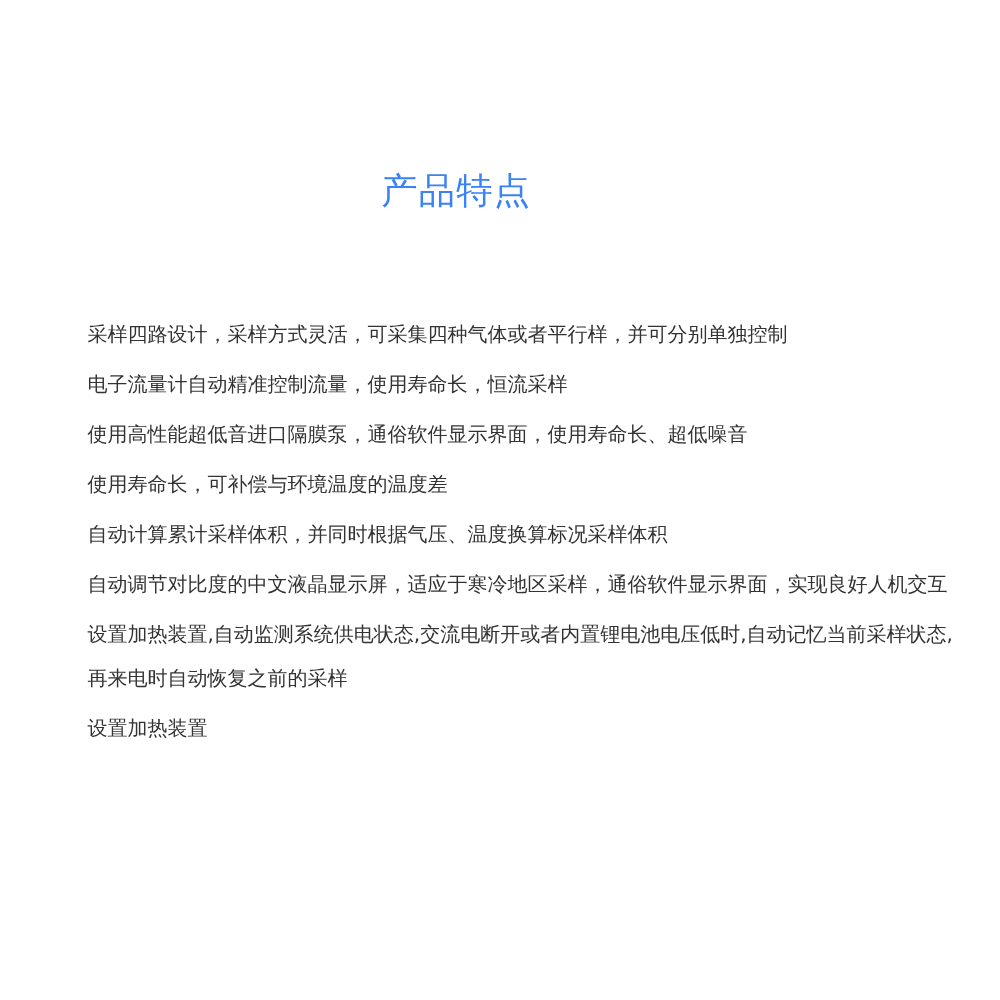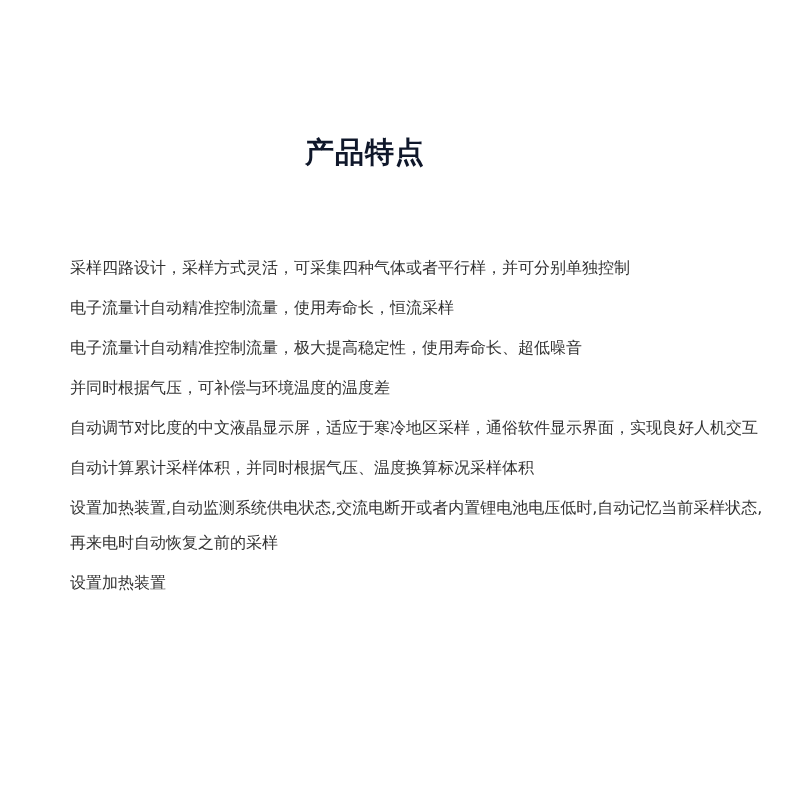--- a/index.html
+++ b/index.html
@@ -16,22 +16,22 @@
   .page {
     position: relative;
     width: 800px;
     height: 800px;
     background: #ffffff;
   }
   .title {
     margin: 136px 70px 0 0;
     font-size: 29px;
     line-height: 32px;
-    font-weight: 700;
-    color: #0f172a;
+    font-weight: 400;
+    color: #3b82f6;
     text-align: center;
     letter-spacing: 1px;
   }
   .features {
     margin: 82px 30px 12px 70px;
     width: 700px;
   }
   .feature {
     margin: 0 0 5px 0;
     font-size: 16px;
@@ -42,20 +42,20 @@
   }
 </style>
 </head>
 <body>
 
 <div class="page">
   <h1 class="title">产品特点</h1>
   <div class="features" id="feature-list">
       <p class="feature">采样四路设计，采样方式灵活，可采集四种气体或者平行样，并可分别单独控制</p>
       <p class="feature">电子流量计自动精准控制流量，使用寿命长，恒流采样</p>
-      <p class="feature">电子流量计自动精准控制流量，极大提高稳定性，使用寿命长、超低噪音</p>
-      <p class="feature">并同时根据气压，可补偿与环境温度的温度差</p>
+      <p class="feature">使用高性能超低音进口隔膜泵，通俗软件显示界面，使用寿命长、超低噪音</p>
+      <p class="feature">使用寿命长，可补偿与环境温度的温度差</p>
+      <p class="feature">自动计算累计采样体积，并同时根据气压、温度换算标况采样体积</p>
       <p class="feature">自动调节对比度的中文液晶显示屏，适应于寒冷地区采样，通俗软件显示界面，实现良好人机交互</p>
-      <p class="feature">自动计算累计采样体积，并同时根据气压、温度换算标况采样体积</p>
       <p class="feature">设置加热装置,自动监测系统供电状态,交流电断开或者内置锂电池电压低时,自动记忆当前采样状态,再来电时自动恢复之前的采样</p>
       <p class="feature">设置加热装置</p>
     </div>
 </div>
 
 </body></html>

